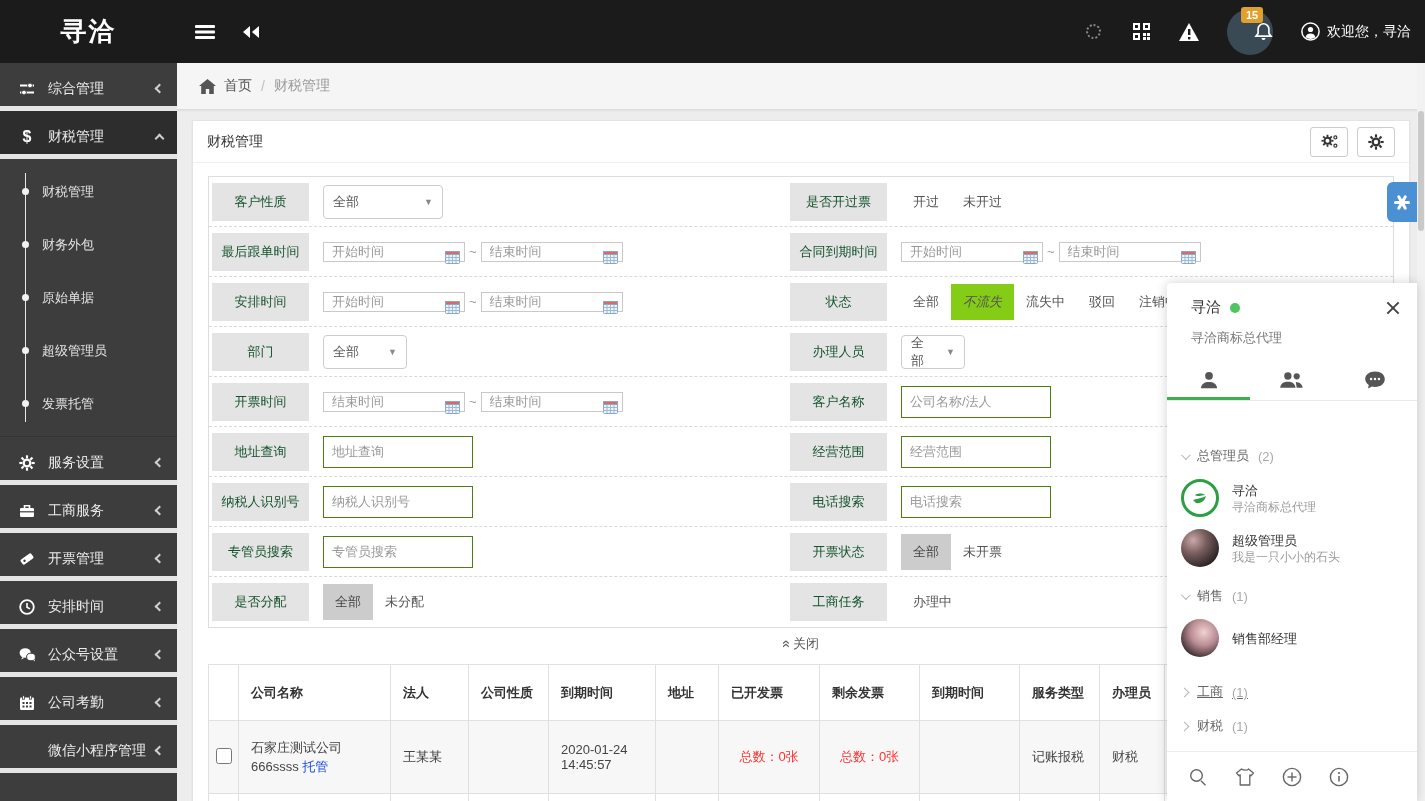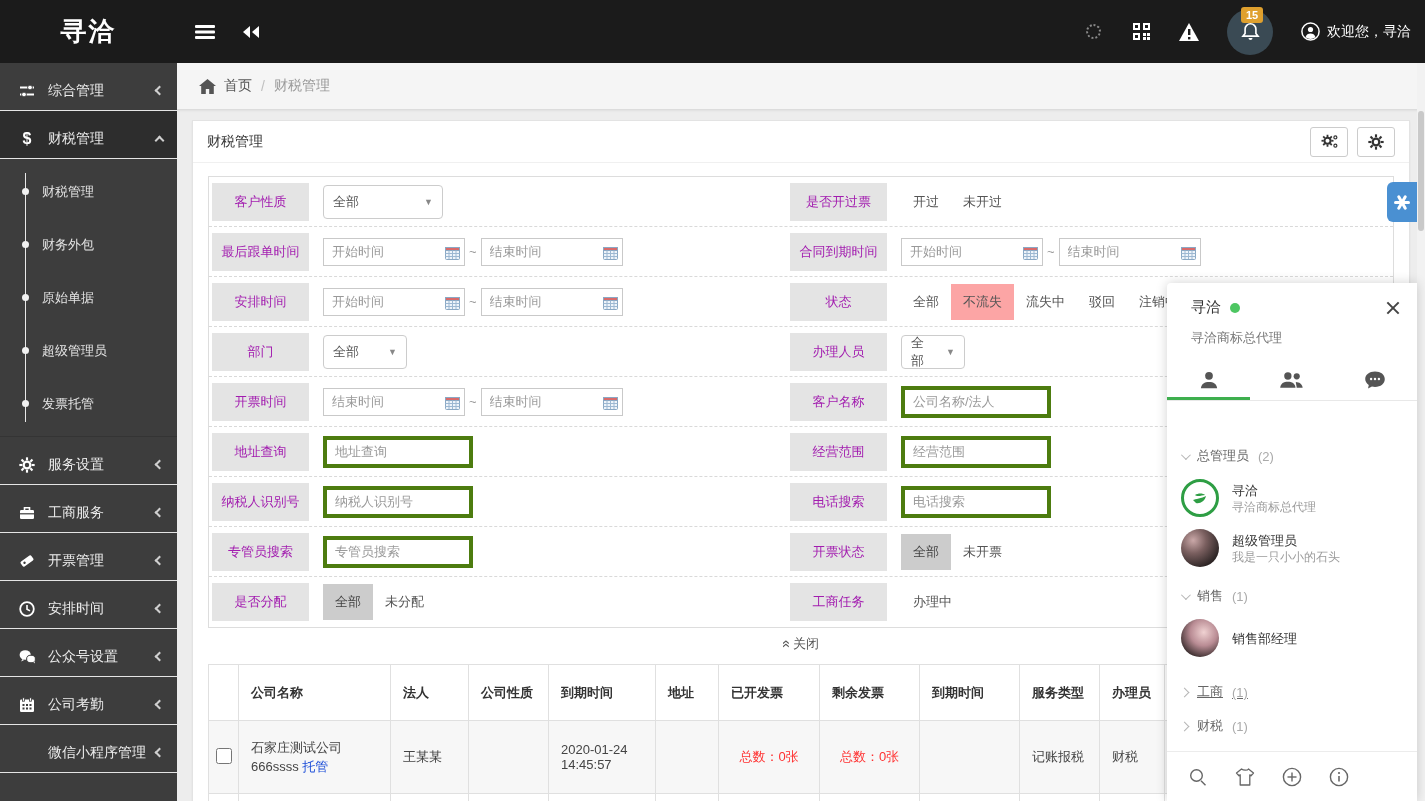--- a/index.html
+++ b/index.html
@@ -5,28 +5,28 @@
   * { margin:0; padding:0; box-sizing:border-box; }
   html,body { width:1425px; height:801px; overflow:hidden; font-family:"Liberation Sans","DejaVu Sans",sans-serif; background:#ededed; }
 
   
   .topbar { position:absolute; left:0; top:0; width:1425px; height:63px; background:#1b1b1b; z-index:60; display:flex; align-items:center; }
   .logo { width:177px; text-align:center; color:#fff; font-size:26px; font-weight:bold; letter-spacing:2px; }
   .tb-left { display:flex; align-items:center; gap:26px; margin-left:18px; color:#fff; }
   .tb-right { margin-left:auto; display:flex; align-items:center; gap:28px; margin-right:14px; color:#fff; }
   .tb-icon { width:20px; height:20px; display:flex; align-items:center; justify-content:center; cursor:pointer; }
   .loader { width:15px; height:15px; border:2px dotted #8a8a8a; border-radius:50%; }
-  .bell-wrap { position:relative; width:46px; height:46px; border-radius:50%; background:#3a4a54; display:flex; align-items:center; justify-content:center; cursor:pointer; }
+  .bell-wrap { position:relative; width:46px; height:46px; border-radius:50%; background:#3a4a54; display:flex; align-items:center; justify-content:flex-end; cursor:pointer; }
   .badge { position:absolute; top:-2px; left:14px; background:#dfa02e; color:#fff; font-size:11px; line-height:14px; padding:1px 5px; border-radius:3px; font-weight:bold; }
   .welcome { display:flex; align-items:center; gap:7px; font-size:14px; cursor:pointer; }
 
   
   .sidebar { position:absolute; left:0; top:63px; width:177px; bottom:0; background:#3d3d3d; z-index:55; }
   .snav { list-style:none; }
-  .sitem { height:48px; display:flex; align-items:center; padding:8px 14px 0 18px; color:#ececec; font-size:14px; border-bottom:1px solid #e5e5e5; cursor:pointer; position:relative; }
+  .sitem { height:48px; display:flex; align-items:center; padding:8px 14px 0 18px; color:#ececec; font-size:14px; border-bottom:5px solid #e5e5e5; cursor:pointer; position:relative; }
   .sitem .sicon { width:18px; height:18px; margin-right:12px; display:flex; align-items:center; justify-content:center; color:#fff; font-weight:bold; }
   .sitem.active { background:#2d2d2d; }
   .chev { width:7px; height:7px; border-right:2px solid #cfcfcf; border-bottom:2px solid #cfcfcf; margin-left:auto; }
   .chev.left { transform:rotate(135deg); }
   .chev.up { transform:rotate(-135deg); margin-top:4px; }
   .submenu { position:relative; background:#3d3d3d; border-bottom:1px solid #343434; padding:6px 0; }
   .submenu::before { content:""; position:absolute; left:25px; top:14px; bottom:14px; width:1px; background:#e8e8e8; }
   .subitem { height:53px; display:flex; align-items:center; padding-left:42px; color:#e4e4e4; font-size:13px; cursor:pointer; position:relative; }
   .subitem::before { content:""; position:absolute; left:22px; width:7px; height:7px; background:#f2f2f2; border-radius:50%; }
 
@@ -43,35 +43,35 @@
   .panel-tools { margin-left:auto; display:flex; gap:9px; }
   .tool-btn { width:38px; height:30px; background:#fff; border:1px solid #ccc; border-radius:3px; display:flex; align-items:center; justify-content:center; color:#333; cursor:pointer; }
 
   
   .filter-box { margin:13px 15px 0; border:1px solid #ddd; }
   .frow { display:flex; align-items:center; height:50px; border-bottom:1px dashed #d9d9d9; padding-left:3px; }
   .frow:last-child { border-bottom:none; }
   .fcell { display:flex; align-items:center; height:100%; }
   .fcell.l { width:578px; }
   .fcell.r { flex:1; }
-  .flabel { width:97px; height:38px; background:#e4e4e4; color:#a21caf; font-size:13px; display:flex; align-items:center; justify-content:center; flex:none; }
+  .flabel { width:97px; height:38px; background:#e4e4e4; color:#14532d; font-size:13px; display:flex; align-items:center; justify-content:center; flex:none; }
   .ffield { margin-left:14px; display:flex; align-items:center; }
   .sel { height:34px; border:1px solid #ccc; border-radius:4px; background:#fff; display:flex; align-items:center; padding:0 9px; font-size:13px; color:#555; cursor:pointer; }
   .sel .arr { margin-left:auto; font-size:9px; color:#888; padding-left:12px; }
   .sel.w120 { width:120px; } .sel.w80 { width:84px; } .sel.w60 { width:64px; }
-  .dinput { position:relative; width:142px; height:28px; }
+  .dinput { position:relative; width:142px; height:20px; }
   .dinput input { width:100%; height:100%; border:1px solid #c9c9c9; padding:0 24px 0 8px; font-size:13px; color:#555; font-family:inherit; }
   .dinput input::placeholder { color:#999; }
   .dinput .cal { position:absolute; right:5px; top:8px; cursor:pointer; }
   .tilde { color:#999; margin:0 4px; font-size:13px; }
-  .tinput { width:150px; height:32px; border:4px solid #4d7c0f; padding:0 8px; font-size:13px; color:#555; font-family:inherit; }
+  .tinput { width:150px; height:32px; border:1px solid #4d7c0f; padding:0 8px; font-size:13px; color:#555; font-family:inherit; }
   .tinput::placeholder { color:#999; }
   .opt { font-size:13px; color:#555; padding:9px 12px; cursor:pointer; background:#fff; }
   .opt.sel-gray { background:#ccc; color:#444; }
-  .opt.sel-cyan { background:#fca5a5; }
+  .opt.sel-cyan { background:#84cc16;font-style:italic; }
 
   .collapse-link { height:32px; display:flex; align-items:center; justify-content:center; gap:2px; color:#555; font-size:13px; cursor:pointer; }
   .dbl-up { font-size:14px; color:#555; transform:rotate(90deg); display:inline-block; line-height:1; }
 
   
   .dtable { margin:4px 15px 0; width:1188px; border-collapse:collapse; table-layout:fixed; }
   .dtable th, .dtable td { border:1px solid #e0e0e0; font-size:13px; }
   .dtable th { height:56px; text-align:left; padding-left:12px; color:#333; font-weight:bold; background:#fff; }
   .dtable td { height:73px; padding-left:12px; color:#444; background:#f7f7f7; }
   .dtable td.center, .dtable th.center { text-align:center; padding-left:0;margin-left:9px; }

